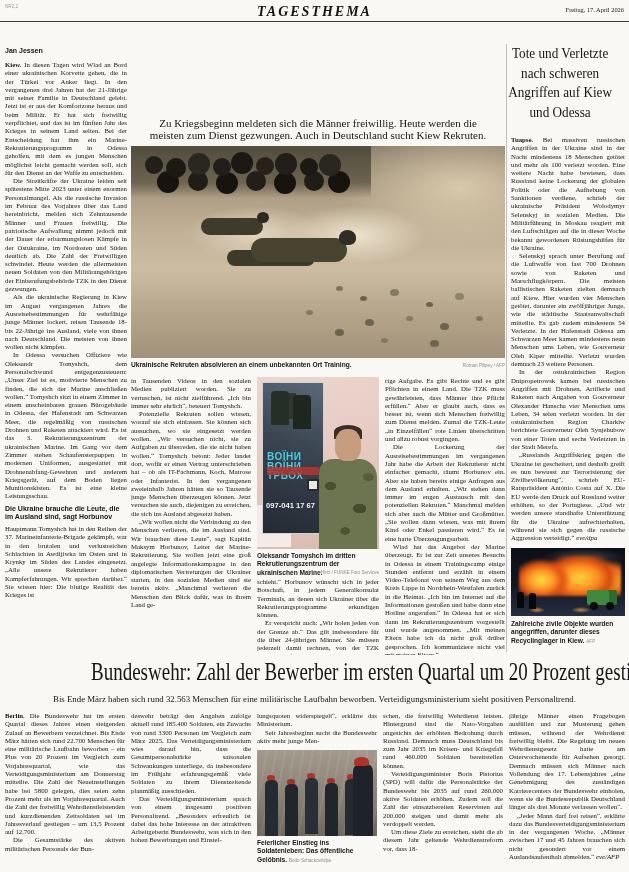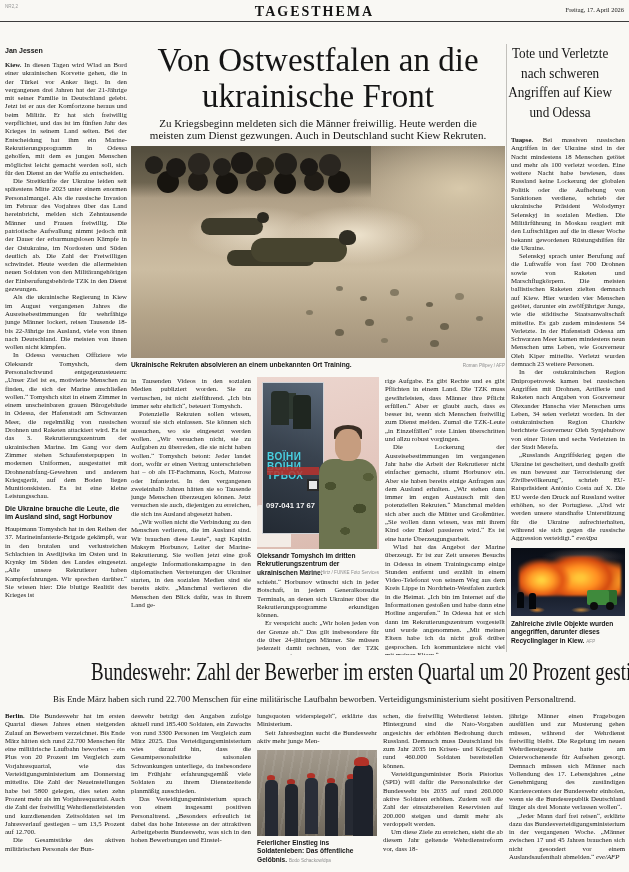--- a/index.html
+++ b/index.html
@@ -103,36 +103,35 @@
     box-shadow:20px 4px 0 #a82d24,40px -2px 0 #b23127,60px 3px 0 #a82d24,80px -1px 0 #b23127;}
   .guard-big{left:96px;top:14px;width:20px;height:72px;border-radius:7px 7px 0 0;background:#1e222b;}
   .beret-big{left:97px;top:7px;width:15px;height:9px;border-radius:50% 50% 25% 25%;background:#b23127;}
 </style>
 </head>
 <body>
 
 <div class="page">
 
   <div class="abs pagemark" style="left:5px;top:4px;">NR2,2</div>
-  <div class="abs section-title" style="left:0;top:4px;">TAGESTHEMA</div>
+  <div class="abs section-title" style="left:0;top:4px;font-style:italic;">TAGESTHEMA</div>
   <div class="abs edition-date" style="left:424px;top:6px;">Freitag, 17. April 2026</div>
   <div class="abs toprule" style="left:0;top:21px;"></div>
 
   <div class="abs byline" style="left:5px;top:47px;">Jan Jessen</div>
 
   <div class="abs bt" style="left:5px;top:61px;width:122px;height:589px;">
     <p><b class="lead">Kiew.</b> <span>In diesen Tagen wird Wlad an Bord einer ukrainischen Korvette gehen, die in der Türkei vor Anker liegt. In den vergangenen drei Jahren hat der 21-Jährige mit seiner Familie in Deutschland gelebt. Jetzt ist er aus der Komfortzone heraus und beim Militär. Er hat sich freiwillig verpflichtet, und das ist im fünften Jahr des Krieges in seinem Land selten. Bei der Entscheidung hat ihm ein Marine-Rekrutierungsprogramm in Odessa geholfen, mit dem es jungen Menschen möglichst leicht gemacht werden soll, sich für den Dienst an der Waffe zu entscheiden.</span></p>
     <p>Die Streitkräfte der Ukraine leiden seit spätestens Mitte 2023 unter einem enormen Personalmangel. Als die russische Invasion im Februar des Vorjahres über das Land hereinbricht, melden sich Zehntausende Männer und Frauen freiwillig. Die patriotische Aufwallung nimmt jedoch mit der Dauer der erbarmungslosen Kämpfe in der Ostukraine, im Nordosten und Süden deutlich ab. Die Zahl der Freiwilligen schwindet. Heute werden die allermeisten neuen Soldaten von den Militärangehörigen der Einberufungsbehörde TZK in den Dienst gezwungen.</p>
     <p>Als die ukrainische Regierung in Kiew im August vergangenen Jahres die Ausreisebestimmungen für wehrfähige junge Männer lockert, reisen Tausende 18- bis 22-Jährige ins Ausland, viele von ihnen nach Deutschland. Die meisten von ihnen wollen nicht kämpfen.</p>
     <p>In Odessa versuchen Offiziere wie Oleksandr Tomyshch, dem Personalschwund entgegenzusteuern: „Unser Ziel ist es, motivierte Menschen zu finden, die sich der Marine anschließen wollen.“ Tomyshch sitzt in einem Zimmer in einem unscheinbaren grauen Bürogebäude in Odessa, der Hafenstadt am Schwarzen Meer, die regelmäßig von russischen Drohnen und Raketen attackiert wird. Es ist das 3. Rekrutierungszentrum der ukrainischen Marine. Im Gang vor dem Zimmer stehen Schaufensterpuppen in modernen Uniformen, ausgestattet mit Drohnenabfang-Gewehren und anderem Kriegsgerät, auf dem Boden liegen Munitionskisten. Es ist eine kleine Leistungsschau.</p>
     <p class="colsub">Die Ukraine brauche die Leute, die im Ausland sind, sagt Horbunov</p>
     <p style="text-indent:0">Hauptmann Tomyshch hat in den Reihen der 37. Marineinfanterie-Brigade gekämpft, war in den brutalen und verlustreichen Schlachten in Awdijiwka im Osten und in Krynky im Süden des Landes eingesetzt. „Alle unsere Rekrutierer haben Kampferfahrungen. Wir sprechen darüber.“ Sie wissen hier: Die blutige Realität des Krieges ist</p>
   </div>
 
-  <h1 class="abs headline-main" style="left:131px;top:42px;margin:0;">Von Ostwestfalen an die ukrainische Front</h1>
   <div class="abs subhead-main" style="left:141px;top:118px;">Zu Kriegsbeginn meldeten sich die Männer freiwillig. Heute werden die meisten zum Dienst gezwungen. Auch in Deutschland sucht Kiew Rekruten.</div>
 
   <div class="ph photo-main" style="left:131px;top:146px;width:374px;height:212px;">
     <div class="abs berm"></div>
     <div class="abs tire"></div>
     <div class="abs dust"></div>
     <div class="abs soldier-b"></div>
     <div class="abs helmet-b"></div>
     <div class="abs soldier-a"></div>
     <div class="abs helmet-a"></div>
@@ -198,21 +197,21 @@
     <div class="abs machine-wheel"></div>
   </div>
   <div class="abs cap" style="left:511px;top:620px;width:114px;">
     <span>Zahlreiche zivile Objekte wurden angegriffen, darunter dieses Recyclinglager in Kiew.</span>
     <span class="credit">AFP</span>
   </div>
 
   <h2 class="abs headline-bottom" style="left:0;top:658px;margin:0;font-weight:normal;">
     <span>Bundeswehr: Zahl der Bewerber im ersten Quartal um 20 Prozent gestiegen</span>
   </h2>
-  <div class="abs subhead-bottom" style="left:0;top:694px;">Bis Ende März haben sich rund 22.700 Menschen für eine militärische Laufbahn beworben. Verteidigungsministerium sieht positiven Personaltrend.</div>
+  <div class="abs subhead-bottom" style="left:0;top:694px;">Bis Ende März haben sich rund 32.563 Menschen für eine militärische Laufbahn beworben. Verteidigungsministerium sieht positiven Personaltrend.</div>
 
   <div class="abs bt" style="left:5px;top:712px;width:120px;height:158px;">
     <p><b class="lead">Berlin.</b> <span>Die Bundeswehr hat im ersten Quartal dieses Jahres einen steigenden Zulauf an Bewerbern verzeichnet. Bis Ende März hätten sich rund 22.700 Menschen für eine militärische Laufbahn beworben – ein Plus von 20 Prozent im Vergleich zum Vorjahresquartal, wie das Verteidigungsministerium am Donnerstag mitteilte. Die Zahl der Neueinstellungen habe bei 5800 gelegen, dies seien zehn Prozent mehr als im Vorjahresquartal. Auch die Zahl der freiwillig Wehrdienstleistenden und kurzdienenden Zeitsoldaten sei im Jahresverlauf gestiegen – um 13,5 Prozent auf 12.700.</span></p>
     <p>Die Gesamtstärke des aktiven militärischen Personals der Bun-</p>
   </div>
 
   <div class="abs bt" style="left:131px;top:712px;width:120px;height:158px;">
     <p>deswehr beträgt den Angaben zufolge aktuell rund 185.400 Soldaten, ein Zuwachs von rund 3300 Personen im Vergleich zum März 2025. Das Verteidigungsministerium wies darauf hin, dass die Gesamtpersonalstärke saisonalen Schwankungen unterliege, da insbesondere im Frühjahr erfahrungsgemäß viele Soldaten zu ihrem Dienstzeitende planmäßig ausschieden.</p>
     <p>Das Verteidigungsministerium sprach von einem insgesamt positiven Personaltrend. „Besonders erfreulich ist dabei das hohe Interesse an der attraktiven Arbeitgeberin Bundeswehr, was sich in den hohen Bewerbungen und Einstel-</p>
   </div>

